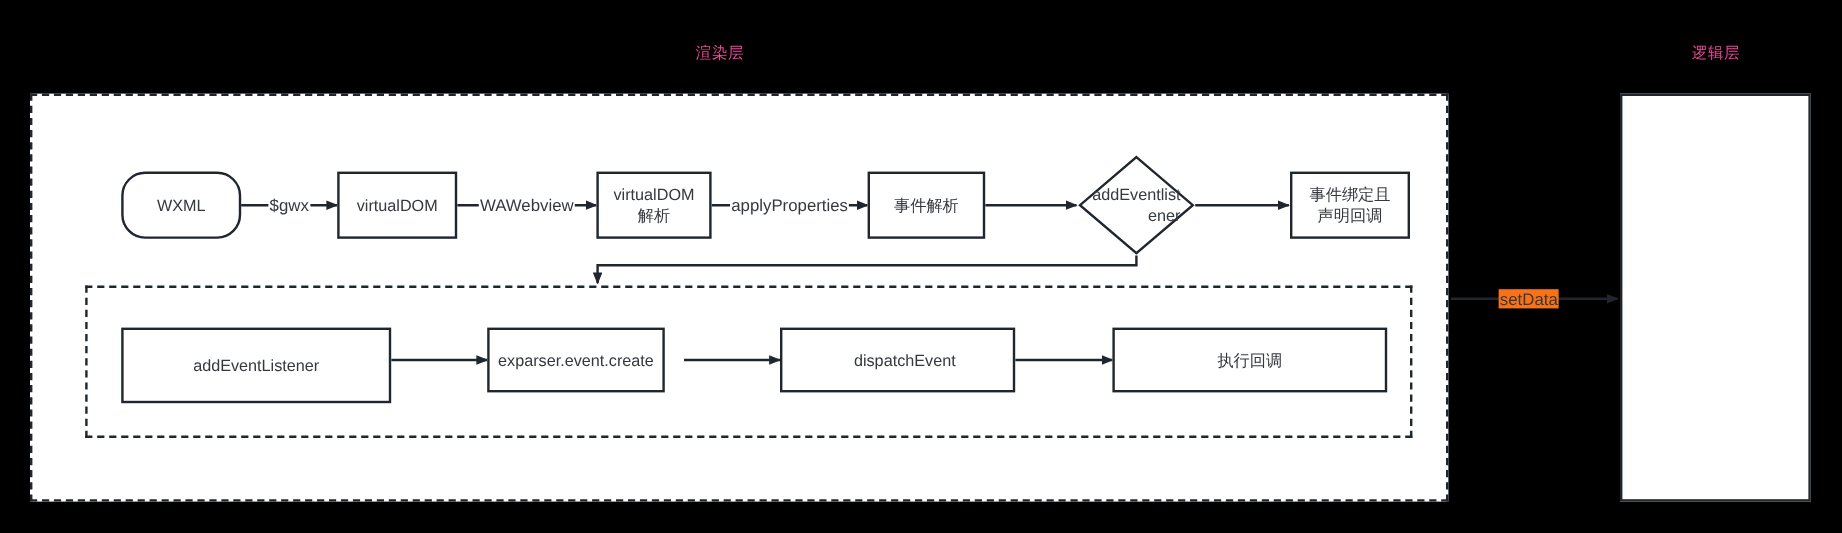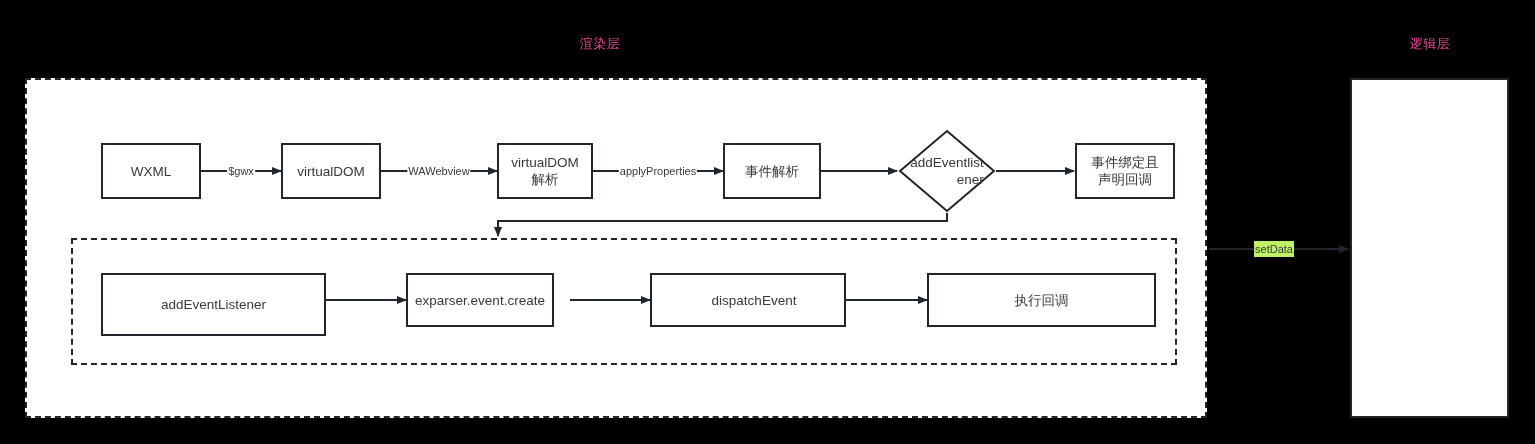--- a/index.html
+++ b/index.html
@@ -110,28 +110,28 @@
     height: 444px;
     pointer-events: none;
   }
   .edge-line { stroke: #1f262e; stroke-width: 2; fill: none; }
 
   
   .edge-label {
     position: absolute;
     background: #ffffff;
     color: #34393e;
-    font-size: 11px;
+    font-size: 14px;
     line-height: 16px;
     padding: 0 1px;
     white-space: nowrap;
     user-select: none;
     transform: translate(-50%, -50%);
   }
-  .edge-label.on-black { background: #bef264; }
+  .edge-label.on-black { background: #f97316; }
 </style>
 </head>
 <body>
 
 <div class="layer-title" id="render-layer-title">渲染层</div>
 <div class="layer-title" id="logic-layer-title">逻辑层</div>
 
 <div class="render-layer-panel">
 
   <div class="event-group-panel"></div>
@@ -158,21 +158,21 @@
 
   <path class="edge-line" d="M947,213 L947,221 L498,221 L498,236" marker-end="url(#arrow)"></path>
 
   <path class="edge-line" d="M326,300 L406,300" marker-end="url(#arrow)"></path>
   <path class="edge-line" d="M570,300 L650,300" marker-end="url(#arrow)"></path>
   <path class="edge-line" d="M846,300 L927,300" marker-end="url(#arrow)"></path>
 
   <path class="edge-line" d="M1209,249 L1348,249" marker-end="url(#arrow)"></path>
 </svg>
 
-<div class="node" style="left:101px; top:143px; width:100px; height:56px;">WXML</div>
+<div class="node" style="left:101px; top:143px; width:100px; height:56px;border-radius:20px;">WXML</div>
 
 <div class="node" style="left:281px; top:143px; width:100px; height:56px;">virtualDOM</div>
 
 <div class="node" style="left:497px; top:143px; width:96px; height:56px;">virtualDOM
 解析</div>
 
 <div class="node" style="left:723px; top:143px; width:98px; height:56px;">事件解析</div>
 
 <div class="diamond-wrap" style="left:898px; top:129px;">
   <svg class="diamond-shape" viewBox="0 0 98 84" width="98" height="84" preserveAspectRatio="none">

